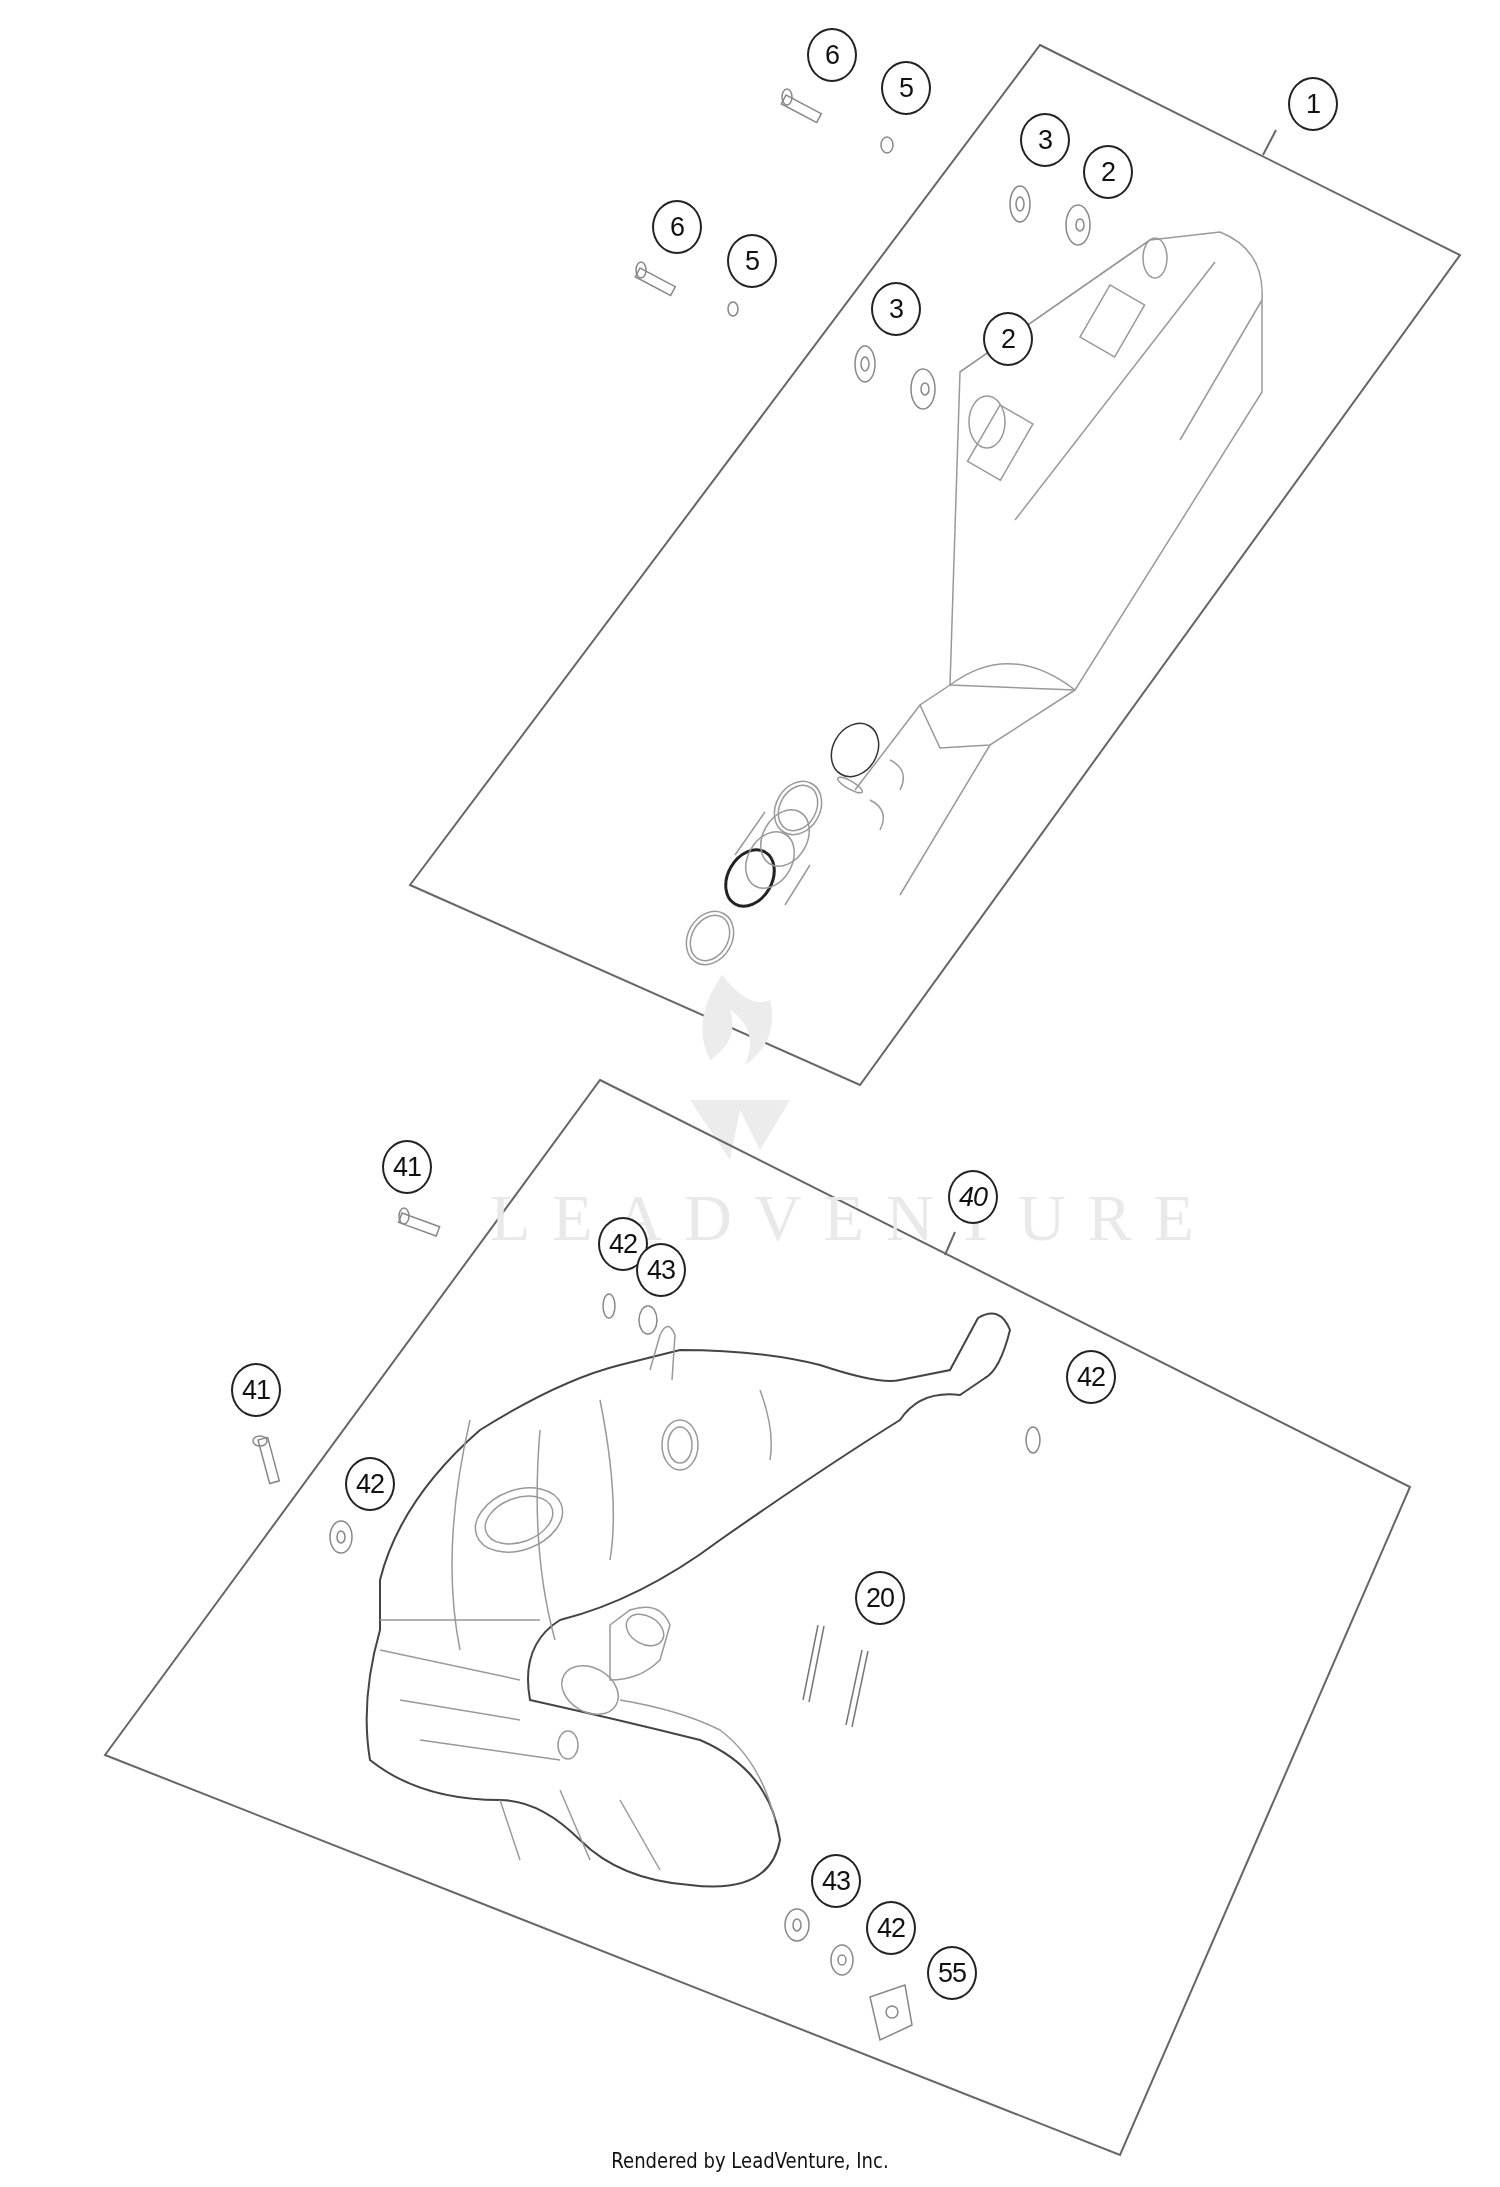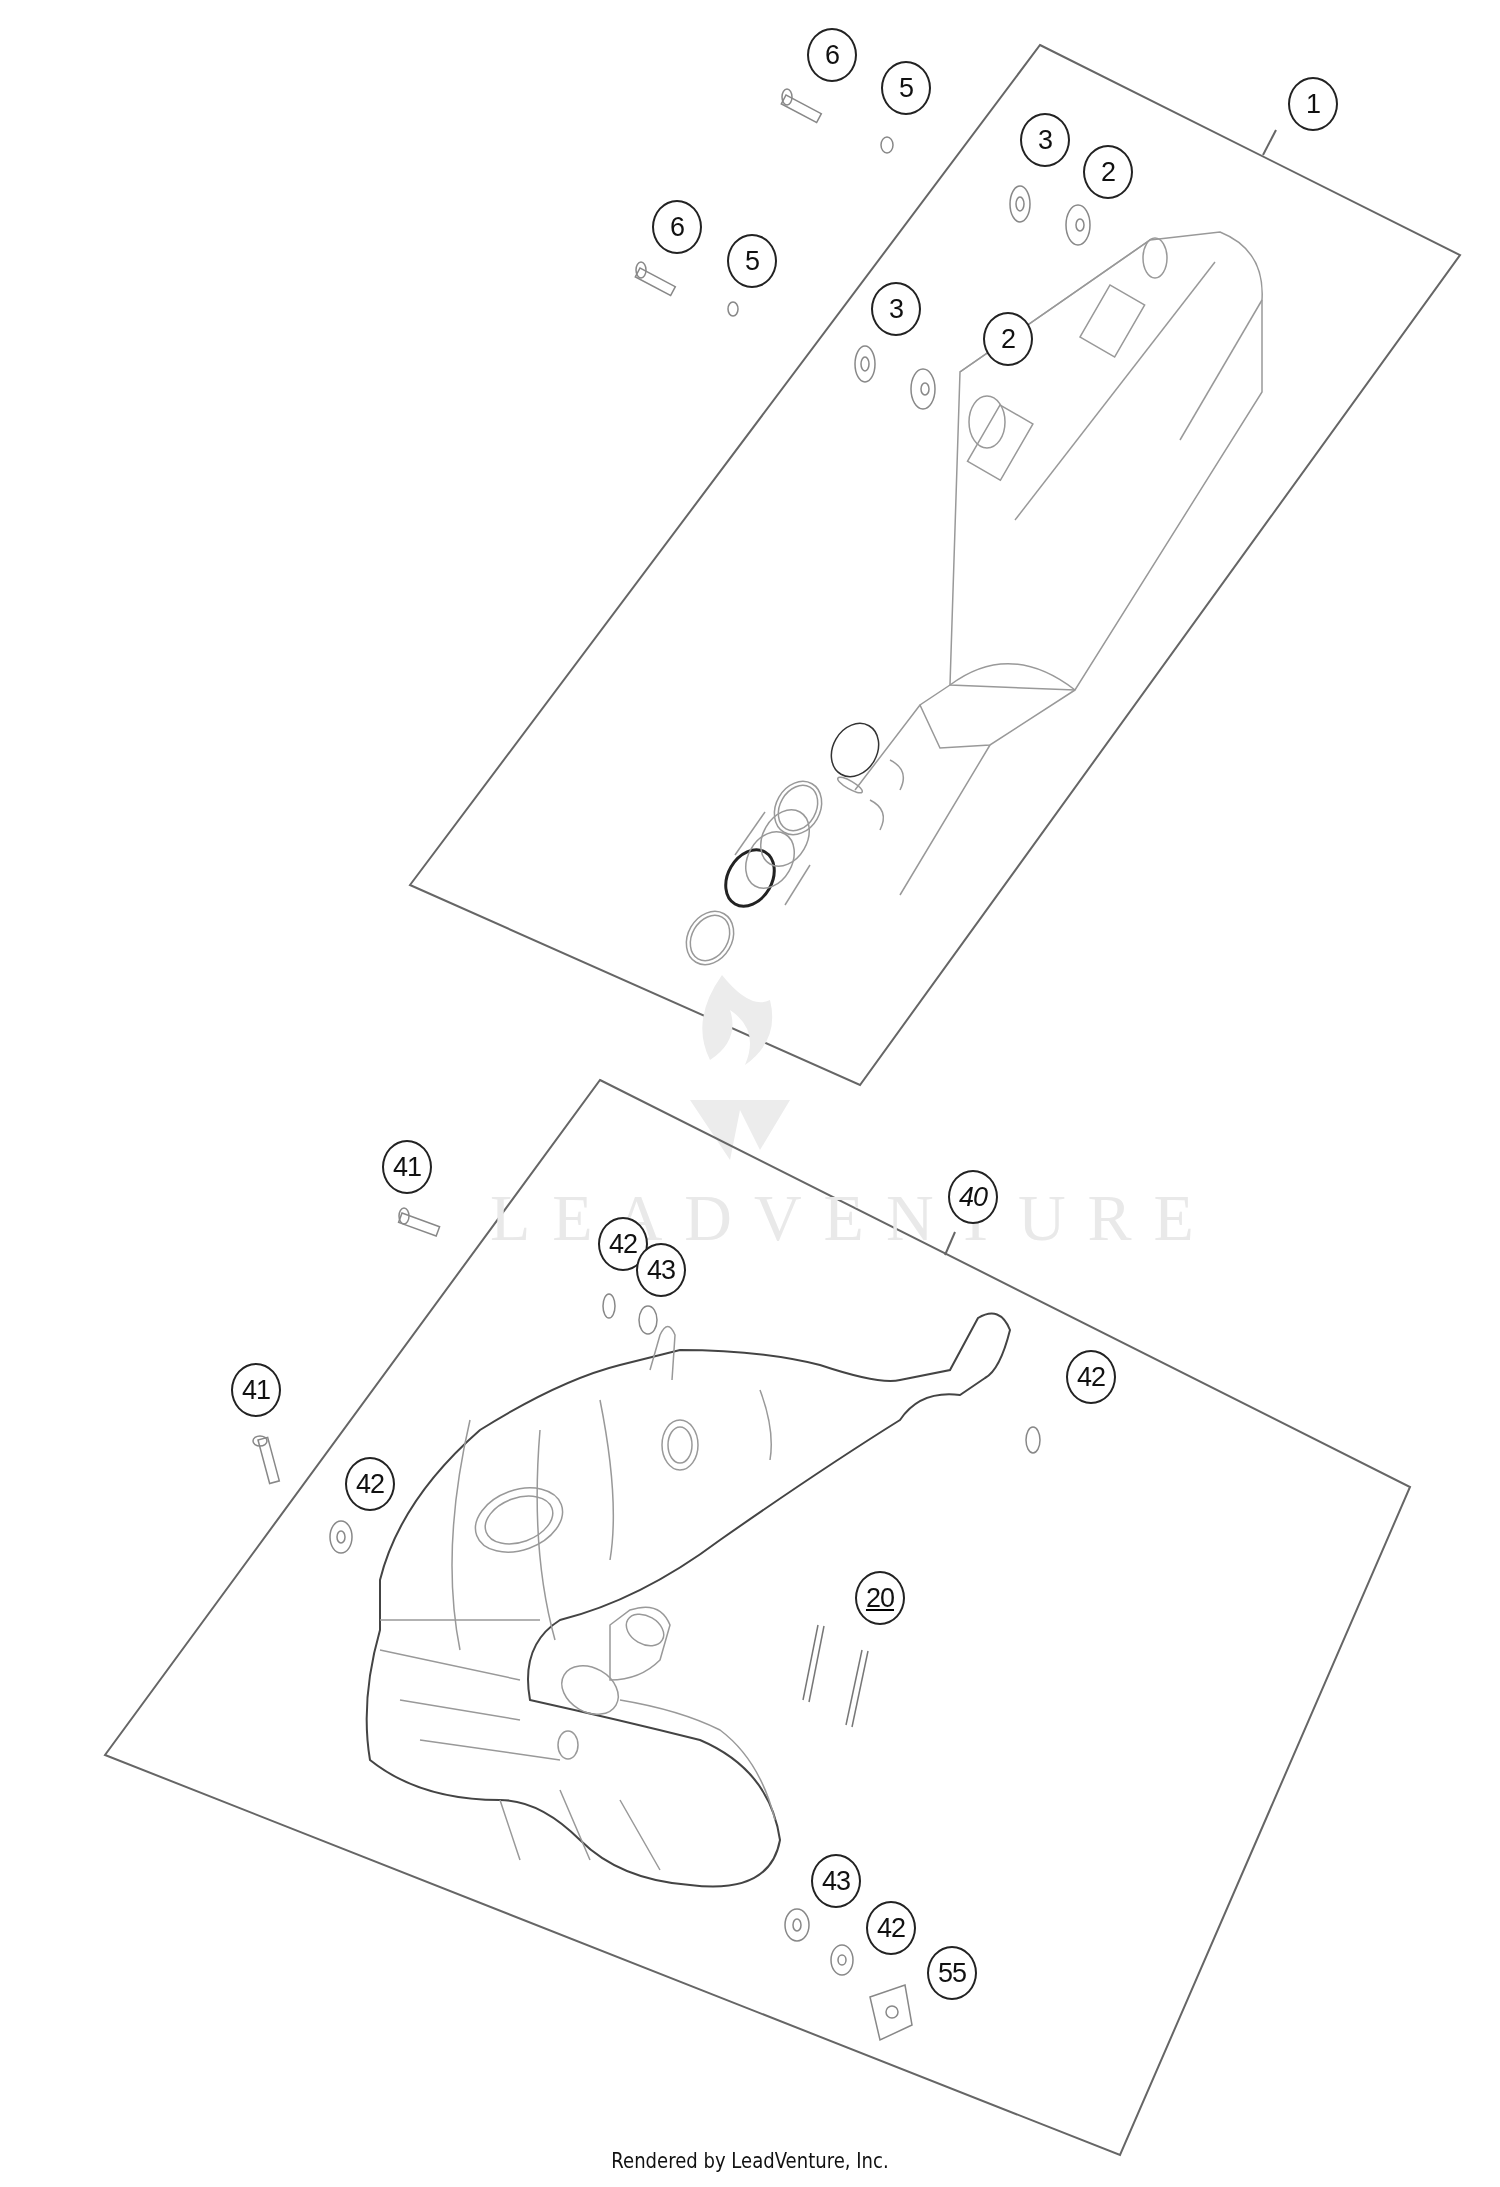--- a/index.html
+++ b/index.html
@@ -176,21 +176,21 @@
   </div>
 <div class="callout" style="left:1091px;top:1377px;">
     <span>42</span>
   </div>
 <div class="callout" style="left:256px;top:1390px;">
     <span>41</span>
   </div>
 <div class="callout" style="left:370px;top:1484px;">
     <span>42</span>
   </div>
-<div class="callout" style="left:880px;top:1598px;text-decoration:underline;">
+<div class="callout" style="left:880px;top:1598px;">
     <span>20</span>
   </div>
 <div class="callout" style="left:836px;top:1881px;">
     <span>43</span>
   </div>
 <div class="callout" style="left:891px;top:1928px;">
     <span>42</span>
   </div>
 <div class="callout" style="left:952px;top:1973px;">
     <span>55</span>

